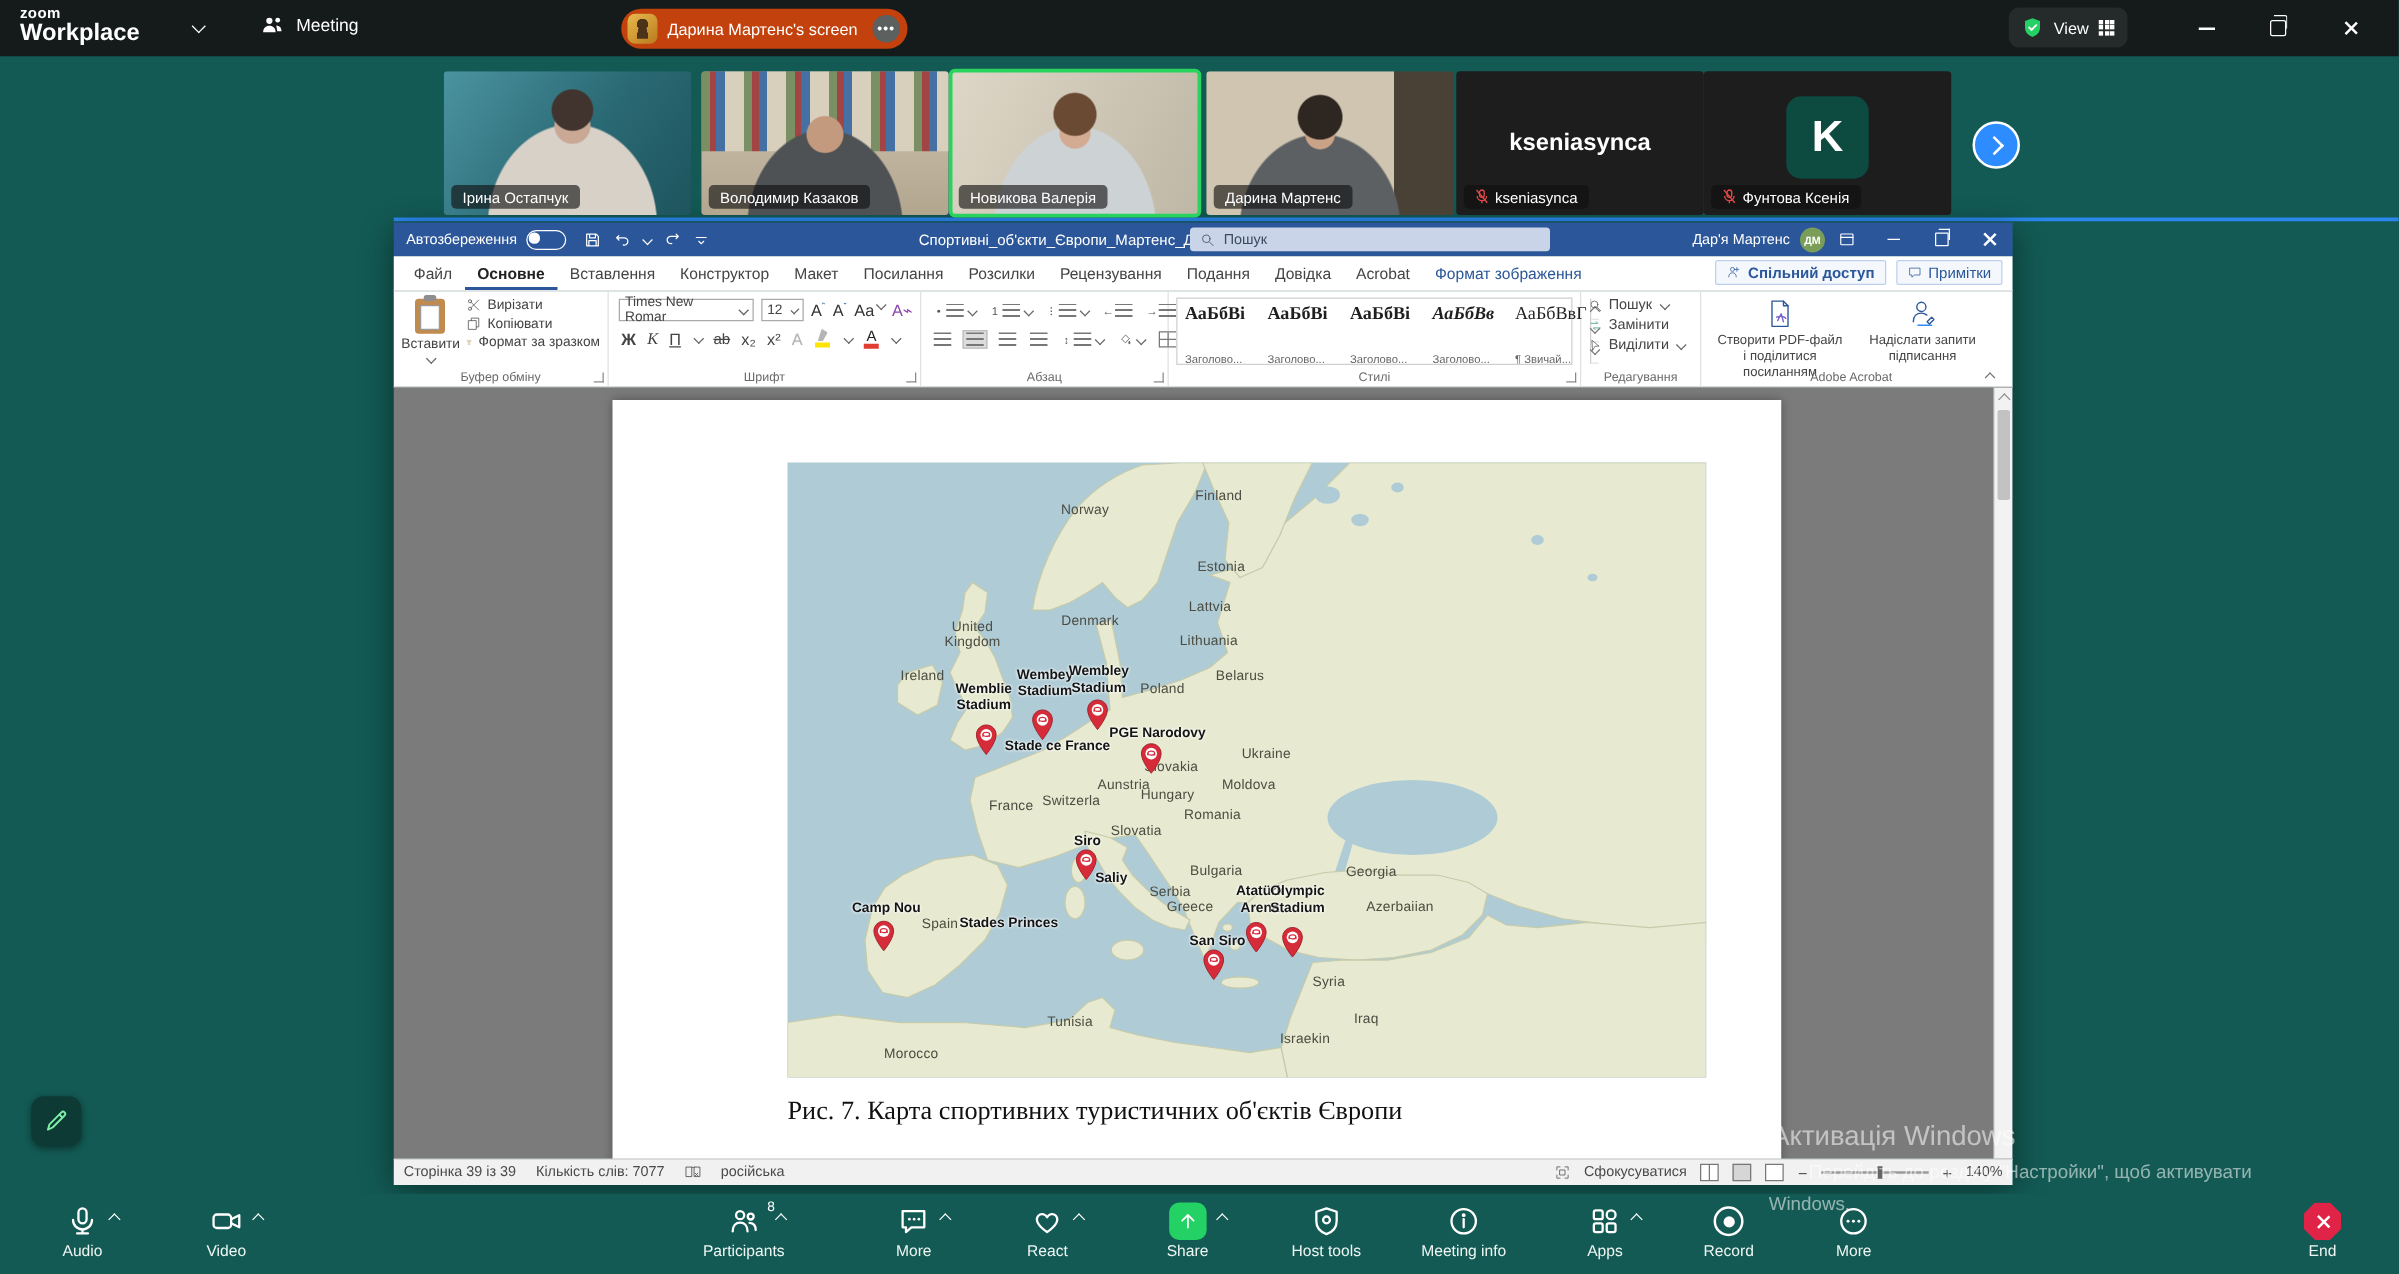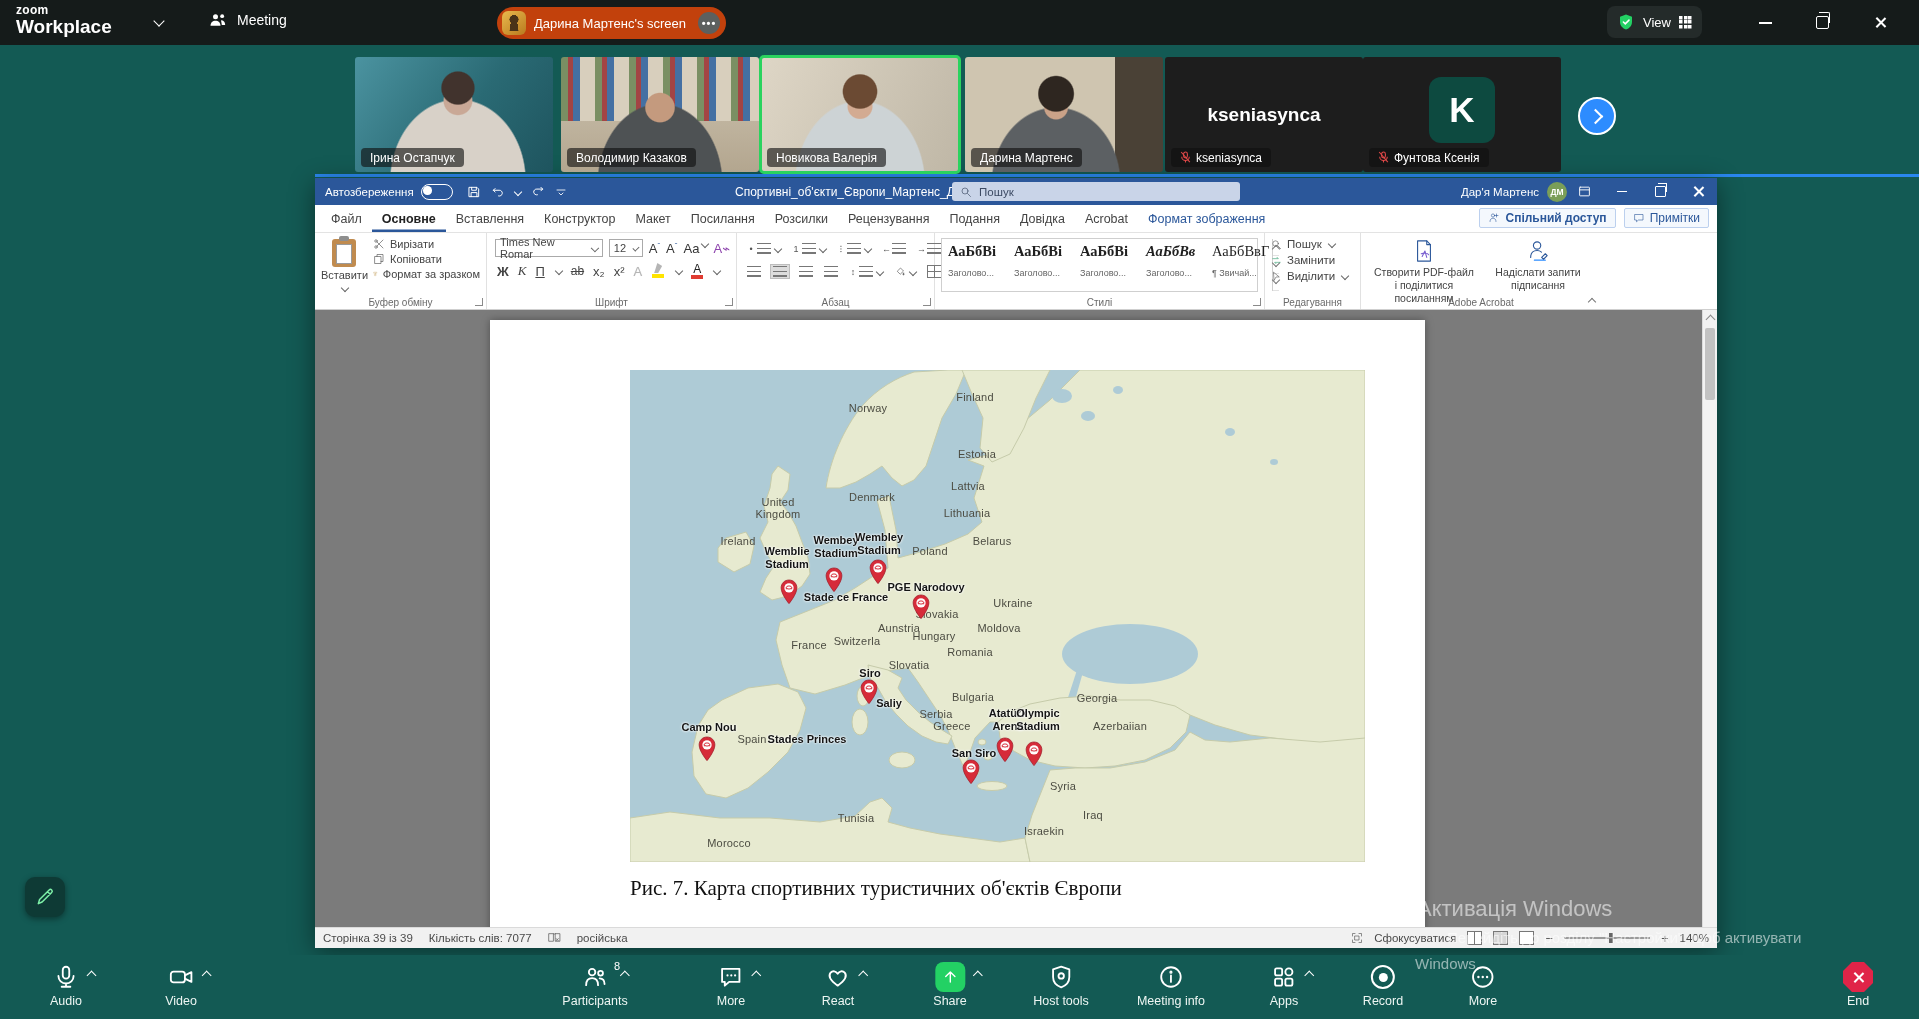--- a/index.html
+++ b/index.html
@@ -49,21 +49,21 @@
   .v-p3{background:radial-gradient(circle at 50% 30%,#6b4a33 0 13%,transparent 14%),radial-gradient(circle at 50% 43%,#d3ab92 0 10%,transparent 11%),radial-gradient(ellipse at 50% 112%,#cdd3d5 0 46%,transparent 47%),linear-gradient(115deg,#ded6c6,#bfb7a6)}
   .v-p4{background:radial-gradient(circle at 46% 32%,#2e2620 0 13%,transparent 14%),radial-gradient(circle at 46% 44%,#caa288 0 9%,transparent 10%),radial-gradient(ellipse at 46% 110%,#5c6063 0 42%,transparent 43%),linear-gradient(90deg,#cfc5b0 0 76%,#4a4136 76%)}
   .v-dark{background:#1d1d1d}
   .bigname{position:absolute;inset:0;display:flex;align-items:center;justify-content:center;color:#fff;font-weight:bold;font-size:19px}
   .kav{position:absolute;left:50%;top:46%;transform:translate(-50%,-50%);width:66px;height:66px;border-radius:12px;background:#0d4a40;color:#fff;display:flex;align-items:center;justify-content:center;font-size:35px;font-weight:600}
   .nextbtn{position:absolute;left:1578px;top:97px;width:38px;height:38px;border-radius:50%;background:#2d8cff;border:2.5px solid #fff;box-sizing:border-box;z-index:3;display:flex;align-items:center;justify-content:center;cursor:pointer}
   .nextbtn i{width:9px;height:9px;border-right:2.2px solid #fff;border-bottom:2.2px solid #fff;transform:rotate(-45deg);margin-left:-3px}
   .shareline{position:absolute;left:315px;right:0;top:174px;height:3px;background:var(--shareblue,#2d8cff);opacity:.9;z-index:1}
 
   
-  .word{position:absolute;left:315px;top:178px;width:1402px;height:767px;z-index:2;box-shadow:0 6px 24px rgba(0,0,0,.45)}
+  .word{position:absolute;left:315px;top:178px;width:1295px;height:767px;z-index:2;box-shadow:0 6px 24px rgba(0,0,0,.45)}
   .w-title{position:relative;height:27px;background:var(--wordblue,#2b579a);color:#fff;display:flex;align-items:center;font-size:11.5px}
   .w-title .as{margin-left:10px}
   .toggle{width:30px;height:14px;border:1.4px solid #fff;border-radius:8px;margin-left:7px;position:relative}
   .toggle::after{content:"";position:absolute;left:1.5px;top:1.5px;width:8.5px;height:8.5px;border-radius:50%;background:#fff}
   .qat{display:flex;align-items:center;gap:10px;margin-left:14px}
   .w-doc-title{position:absolute;left:420px;top:0;height:27px;display:flex;align-items:center;font-size:12px;white-space:nowrap}
   .w-search{position:absolute;left:637px;top:4px;width:288px;height:19px;background:#c9d4e8;border-radius:3px;display:flex;align-items:center;gap:7px;padding:0 8px;color:#3c4a63;box-sizing:border-box}
   .w-search span{font-size:11.5px}
   .w-user{position:absolute;right:150px;top:0;height:27px;display:flex;align-items:center;gap:8px;font-size:11.5px}
   .w-user .uav{width:20px;height:20px;border-radius:50%;background:#7a9e58;display:flex;align-items:center;justify-content:center;font-size:8.5px;font-weight:bold}
@@ -113,21 +113,21 @@
   .pr{font-style:normal;font-size:9px;color:#555;width:8px;display:inline-block;text-align:center}
   .pbtn{display:flex;align-items:center;gap:2px;cursor:pointer;padding:1px 2px}
   .pbtn.sel{background:#dcdcdc;border:1px solid #bdbdbd}
   .prow{display:flex;align-items:center;gap:7px;margin:3px 0 7px 2px}
   .ic-border{width:13px;height:11px;border:1px solid #777;background:linear-gradient(#777,#777) center/100% 1px no-repeat,linear-gradient(#777,#777) center/1px 100% no-repeat}
   .stylegal{border:1px solid #cfcfcf;height:52px;display:flex;margin-top:1px;background:#fff}
   .styleitem{width:57px;padding:4px 3px 0 6px;cursor:pointer;overflow:hidden}
   .styleitem .sam{font-family:"Liberation Serif",serif;font-size:14.5px;font-weight:bold;color:#1f1f1f;white-space:nowrap}
   .styleitem.it .sam{font-style:italic;font-weight:bold}
   .styleitem.pl .sam{font-weight:normal}
-  .styleitem .lab{font-size:9px;color:#666;margin-top:8px;white-space:nowrap}
+  .styleitem .lab{font-size:9px;color:#666;margin-top:22px;white-space:nowrap}
   .galsb{width:14px;border-left:1px solid #cfcfcf;display:flex;flex-direction:column}
   .galsb div{flex:1;border-bottom:1px solid #e2e2e2;display:flex;align-items:center;justify-content:center}
   .cg{width:5px;height:5px;border-right:1.2px solid #777;border-bottom:1.2px solid #777}
   .cg.up{transform:rotate(-135deg);margin-top:3px}.cg.dn{transform:rotate(45deg);margin-bottom:3px}
   .erow{display:flex;align-items:center;gap:5px;margin:1px 0 4px 0;white-space:nowrap;cursor:pointer;font-size:11.5px}
   .acrow{display:flex;gap:14px;justify-content:center;margin-top:2px}
   .acbtn{width:100px;text-align:center;font-size:10.5px;color:#444;line-height:1.25;cursor:pointer}
   .acbtn svg{margin:0 auto 3px auto}
   .collapse{position:absolute;right:6px;bottom:4px}
 

